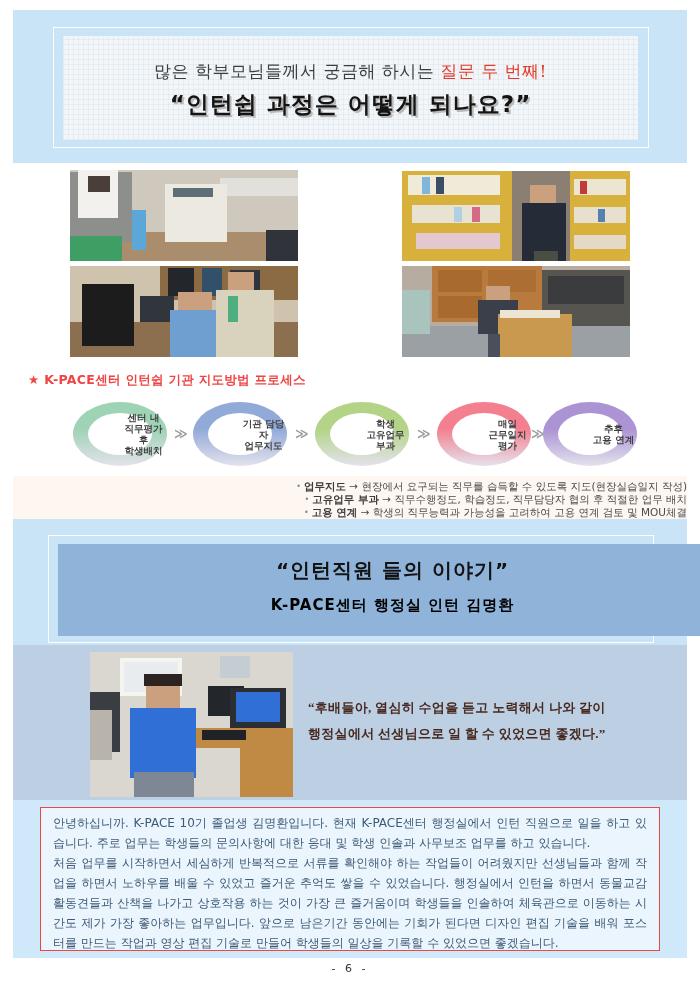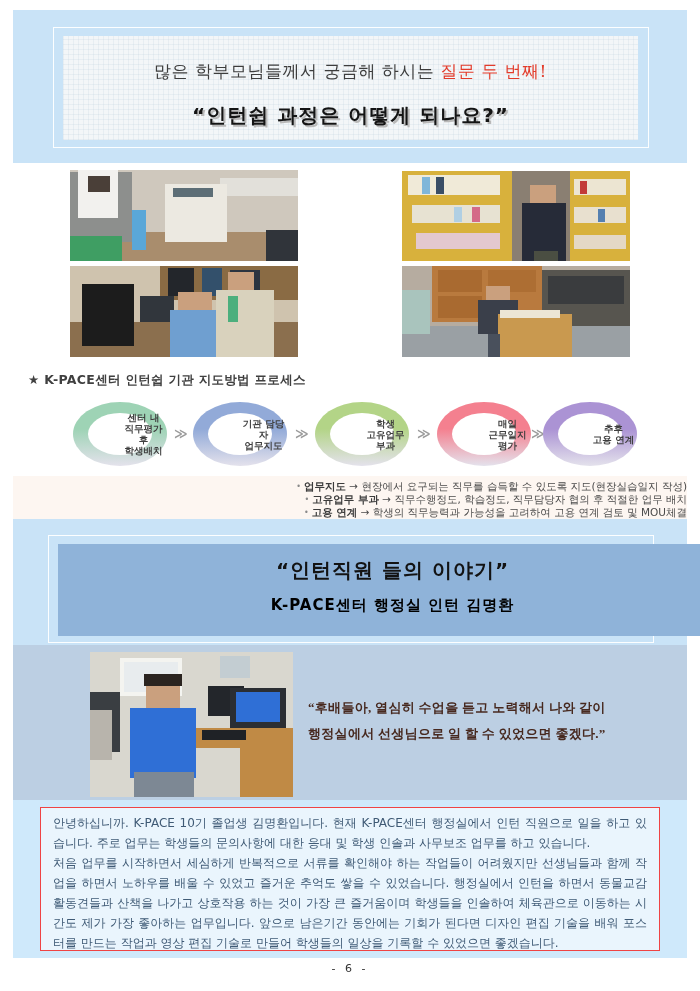--- a/index.html
+++ b/index.html
@@ -10,34 +10,34 @@
   .header-panel{position:absolute;left:13px;top:10px;width:674px;height:153px;background:#c9e3f7;}
   .header-outline{position:absolute;left:40px;top:17px;width:594px;height:119px;
                   border:1.5px solid rgba(255,255,255,.95);}
   .header-box{position:absolute;left:50px;top:26px;width:575px;height:104px;background:#f3f6f8;
               background-image:
                 repeating-linear-gradient(0deg,rgba(176,198,214,.18) 0 1px,transparent 1px 5px),
                 repeating-linear-gradient(90deg,rgba(176,198,214,.18) 0 1px,transparent 1px 5px);
               text-align:center;}
   .header-line1{margin-top:24px;font-family:"DejaVu Serif",serif;font-size:17px;color:#3d3d3d;letter-spacing:.5px;}
   .header-line1 .red{color:#e33b2a;}
-  .header-line2{margin-top:19px;font-size:20px;font-weight:bold;color:#141414;
+  .header-line2{margin-top:6px;font-size:23px;font-weight:bold;color:#141414;
                 text-shadow:2px 2px 0 #b9b9b9;letter-spacing:1px;}
 
   
   .photo{position:absolute;overflow:hidden;background:#d8d3c8;}
   .photo svg{display:block;width:100%;height:100%;}
   .photo-1{left:70px;top:170px;width:228px;height:91px;}
   .photo-2{left:402px;top:171px;width:228px;height:90px;}
   .photo-3{left:70px;top:266px;width:228px;height:91px;}
   .photo-4{left:402px;top:266px;width:228px;height:91px;}
   .photo-5{left:90px;top:652px;width:203px;height:145px;}
 
   
-  .process-title{position:absolute;left:28px;top:372px;font-size:12.5px;font-weight:bold;color:#404040;letter-spacing:.3px;}
+  .process-title{position:absolute;left:28px;top:372px;font-size:12.5px;font-weight:bold;color:#ef4444;letter-spacing:.3px;}
   .process-steps{position:absolute;left:0;top:402px;width:700px;height:72px;}
   .ring{position:absolute;top:0;width:94px;height:64px;border-radius:50%;
         display:flex;align-items:center;justify-content:center;}
   .ring::before{content:"";position:absolute;left:15px;right:15px;top:11px;bottom:11px;
         background:#ffffff;border-radius:50%;}
   .ring span{position:relative;z-index:1;font-size:9.5px;font-weight:bold;color:#3f3f3f;
         line-height:11px;text-align:center;white-space:pre-line;margin-left:47px;}
   .connector{position:absolute;top:24px;font-size:13px;font-weight:bold;color:#9b9b9b;}
 
   

